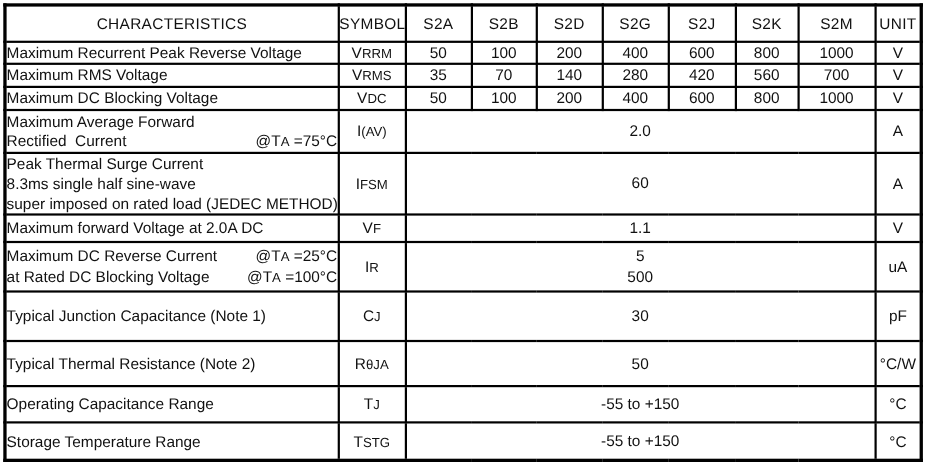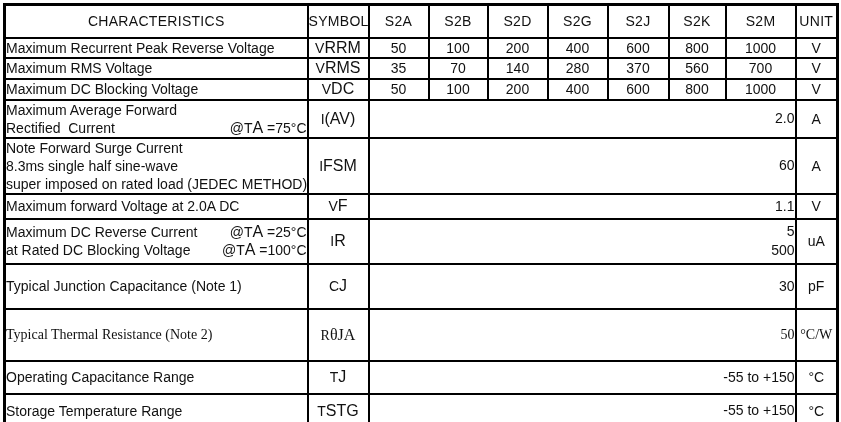--- a/index.html
+++ b/index.html
@@ -45,23 +45,22 @@
     justify-content: space-between;
     align-items: baseline;
     line-height: 18px;
     white-space: pre;
   }
   td.sym, td.val, td.unit {
     text-align: center;
   }
   td.val .vline {
     line-height: 19px;
-    text-align: right;
-  }
-  .sb { font-size: 16px; }
+  }
+  .sb { font-size: 12px; }
 </style>
 </head>
 <body>
 
 <div class="wrap">
   <table class="spec">
       <colgroup>
         <col style="width: 303px;">
         <col style="width: 61px;">
         <col style="width: 60px;">
@@ -104,21 +103,21 @@
         </tr>
         <tr style="height: 21px;">
           <td class="char">
             <div class="line"><span>Maximum RMS Voltage</span></div>
           </td>
           <td class="sym"><span>V</span><span class="sb">RMS</span></td>
           <td class="val">35</td>
           <td class="val">70</td>
           <td class="val">140</td>
           <td class="val">280</td>
-          <td class="val">370</td>
+          <td class="val">420</td>
           <td class="val">560</td>
           <td class="val">700</td>
           <td class="unit">V</td>
         </tr>
         <tr style="height: 21px; margin-left: 20px;">
           <td class="char">
             <div class="line"><span>Maximum DC Blocking Voltage</span></div>
           </td>
           <td class="sym"><span>V</span><span class="sb">DC</span></td>
           <td class="val">50</td>
@@ -136,21 +135,21 @@
             <div class="line"><span>Rectified  Current</span><span><span>@T</span><span class="sb">A</span><span> =75°C</span></span></div>
           </td>
           <td class="sym"><span>I</span><span class="sb">(AV)</span></td>
           <td class="val" colspan="7">
             <div class="vline">2.0</div>
           </td>
           <td class="unit">A</td>
         </tr>
         <tr style="height: 53px;">
           <td class="char">
-            <div class="line"><span>Note Forward Surge Current</span></div>
+            <div class="line"><span>Peak Thermal Surge Current</span></div>
             <div class="line"><span>8.3ms single half sine-wave</span></div>
             <div class="line"><span>super imposed on rated load (JEDEC METHOD)</span></div>
           </td>
           <td class="sym"><span>I</span><span class="sb">FSM</span></td>
           <td class="val" colspan="7">
             <div class="vline">60</div>
           </td>
           <td class="unit">A</td>
         </tr>
         <tr style="height: 25px;">
@@ -178,21 +177,21 @@
         <tr style="height: 45px;">
           <td class="char">
             <div class="line"><span>Typical Junction Capacitance (Note 1)</span></div>
           </td>
           <td class="sym"><span>C</span><span class="sb">J</span></td>
           <td class="val" colspan="7">
             <div class="vline">30</div>
           </td>
           <td class="unit">pF</td>
         </tr>
-        <tr style="height: 52px; font-family: Liberation Serif, serif;">
+        <tr style="height: 41px;">
           <td class="char">
             <div class="line"><span>Typical Thermal Resistance (Note 2)</span></div>
           </td>
           <td class="sym"><span>R</span><span class="sb">θJA</span></td>
           <td class="val" colspan="7">
             <div class="vline">50</div>
           </td>
           <td class="unit">°C/W</td>
         </tr>
         <tr style="height: 33px;">

